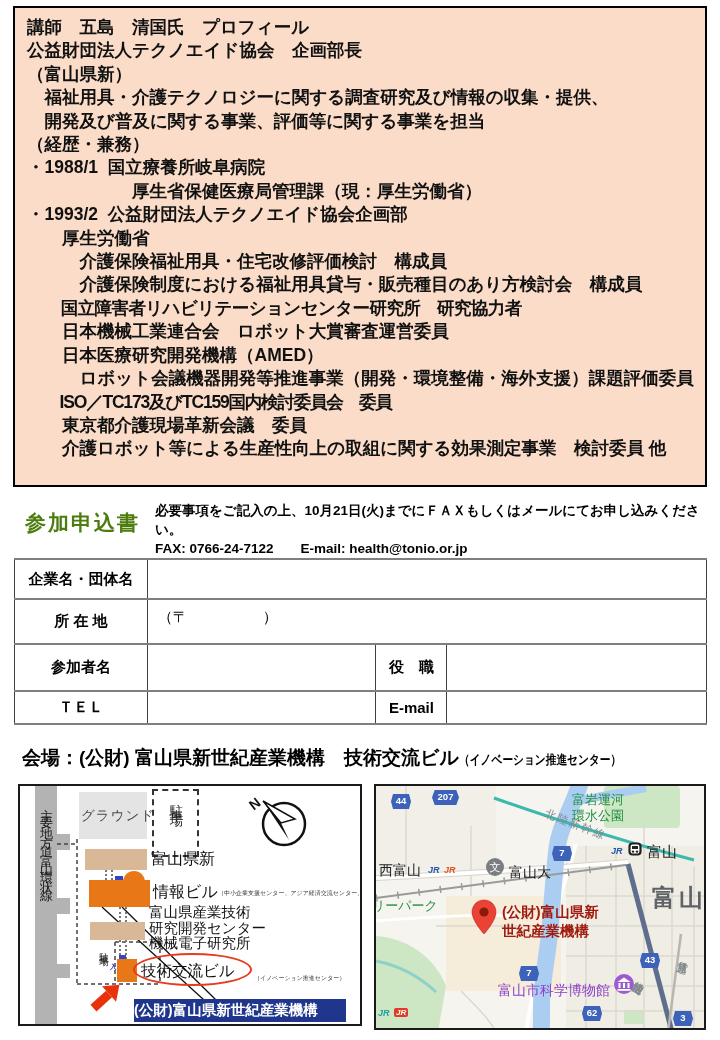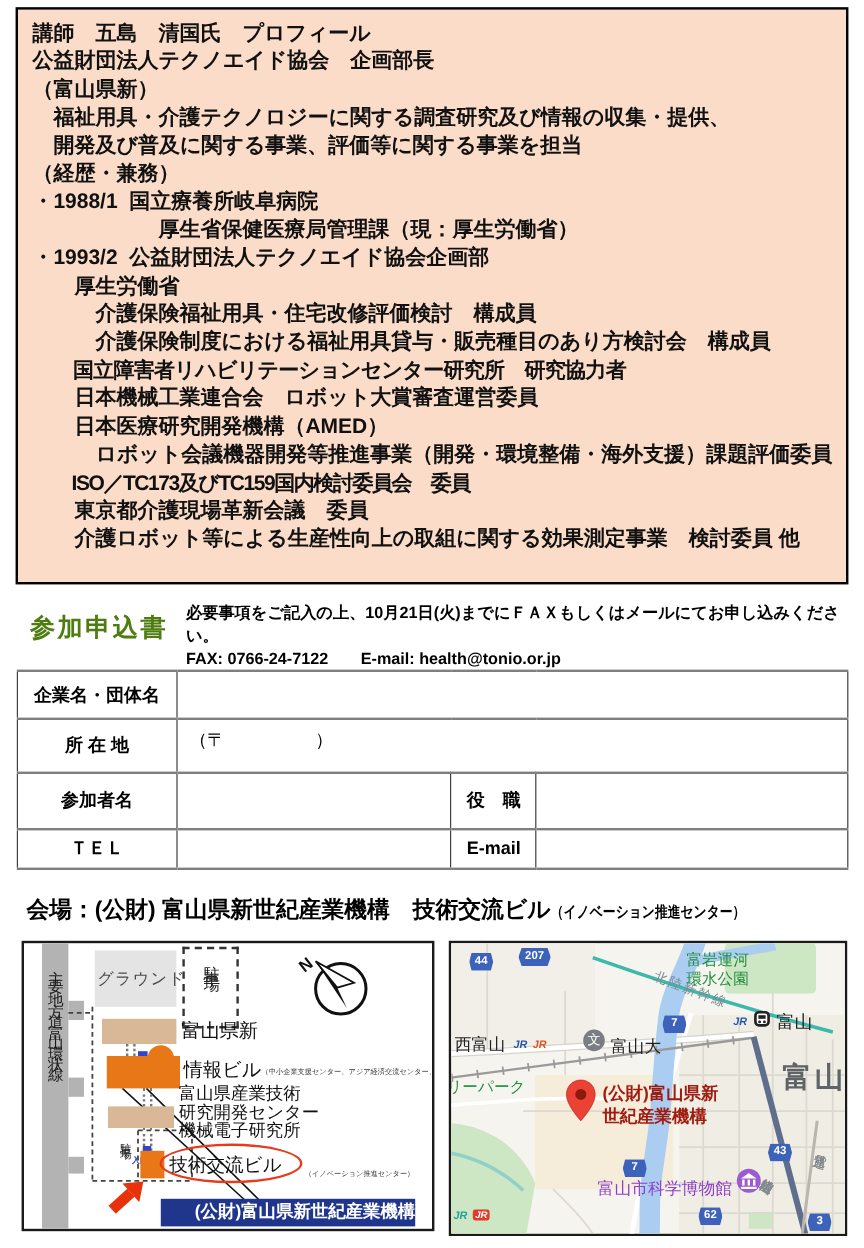--- a/index.html
+++ b/index.html
@@ -53,21 +53,21 @@
   .bldg-tan { background:#d8b896; }
   .site-label { font-size:16px; color:#111; }
   .tiny-label { font-size:6px; color:#333; white-space:nowrap; }
   .dot-conn { width:8px; border-left:2px dotted #777; border-right:2px dotted #777; }
   .parking2-label { left:77px; top:159px; writing-mode:vertical-rl; text-orientation:upright;
     font-size:9.5px; letter-spacing:2px; color:#222; }
   .entrance-label { left:90px; top:177px; font-size:6.5px; color:#2233cc; font-weight:bold; }
   .entrance-mark { left:99px; top:169px; width:7px; height:5px; background:#3344cc; }
   .red-ellipse { left:113px; top:167px; width:119px; height:33px; border:2.5px solid #e53c20; border-radius:50%; }
   .org-box { left:114px; top:213px; width:212px; height:23px; background:#20368c; color:#fff;
-    font-size:14.5px; font-weight:bold; text-align:right; line-height:23px; }
+    font-size:14.5px; font-weight:bold; text-align:left; line-height:23px; }
   .center-label { left:129px; top:119px; font-size:14.5px; line-height:15.5px; color:#111; }
 
   
   .shield { position:absolute; background:#3d62ba; color:#fff; font-size:9.5px; font-weight:bold;
     width:20px; height:15px; line-height:14px; text-align:center;
     clip-path:polygon(10% 0, 90% 0, 100% 50%, 90% 100%, 10% 100%, 0 50%); }
   .shield.wide { width:27px; }
   .map-label { position:absolute; white-space:nowrap; }
   .green-t { color:#1e8e3e; font-size:13px; }
   .dark-t { color:#202124; font-size:14px; }

